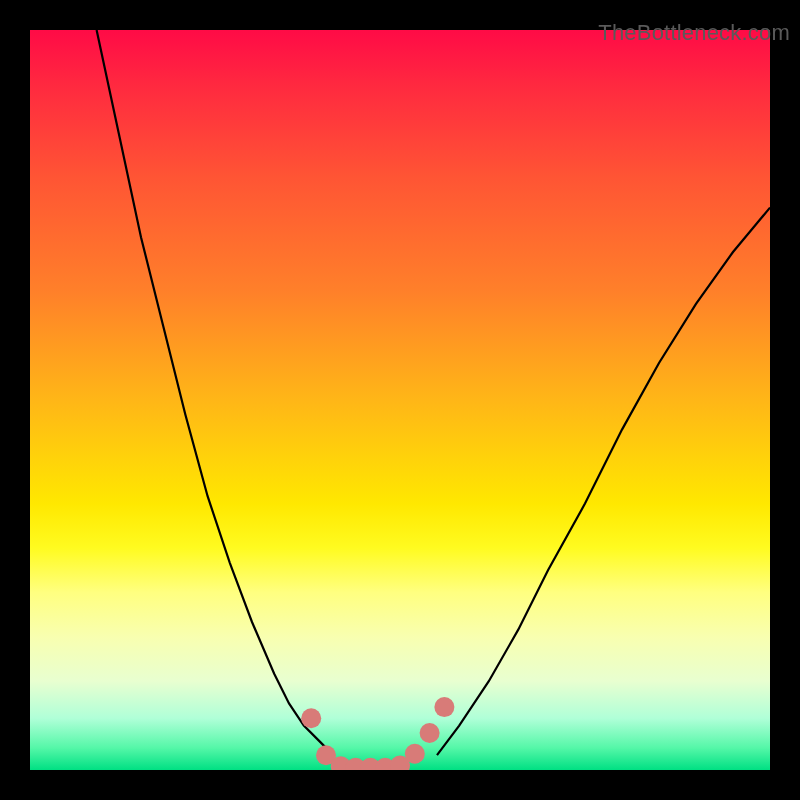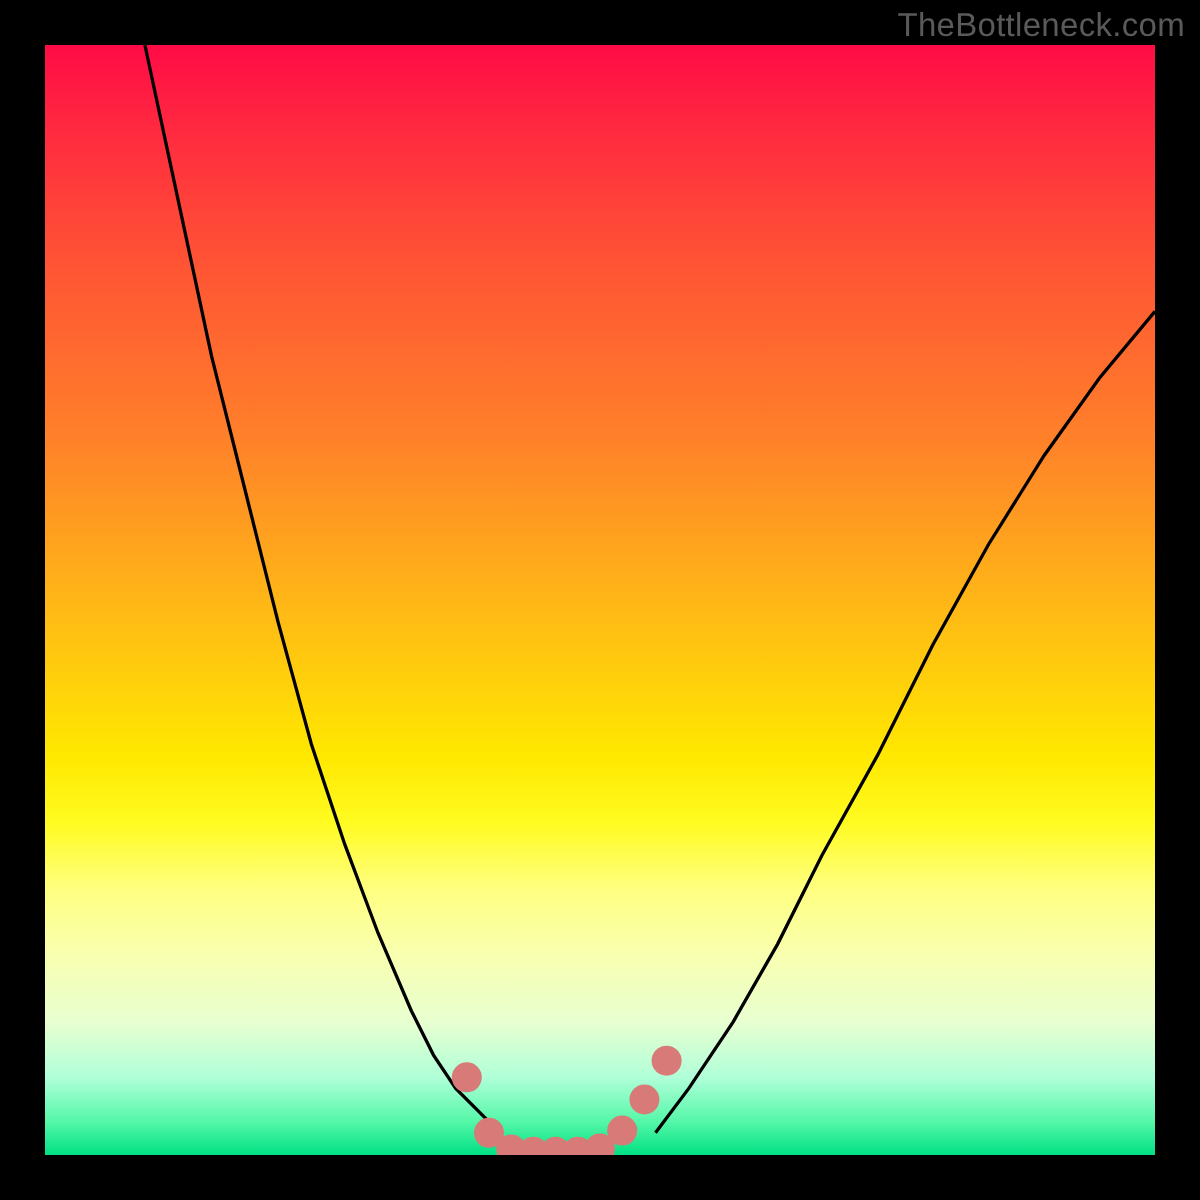--- a/index.html
+++ b/index.html
@@ -50,21 +50,21 @@
   }
   svg.curves {
     position: absolute;
     top: 0;
     left: 0;
     width: 740px;
     height: 740px;
   }
   .watermark {
     position: absolute;
-    top: 4px;
+    top: 20px;
     right: 10px;
     color: #5a5a5a;
     font-size: 22px;
     font-weight: 500;
     letter-spacing: 0.2px;
   }
 </style>
 </head>
 <body>
 

